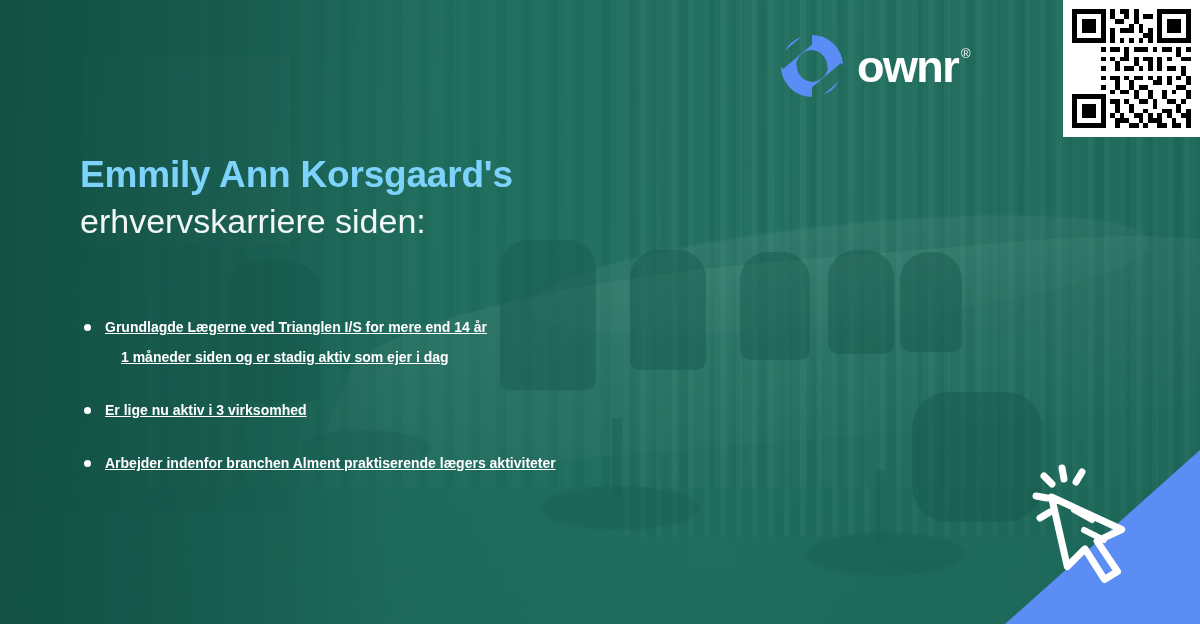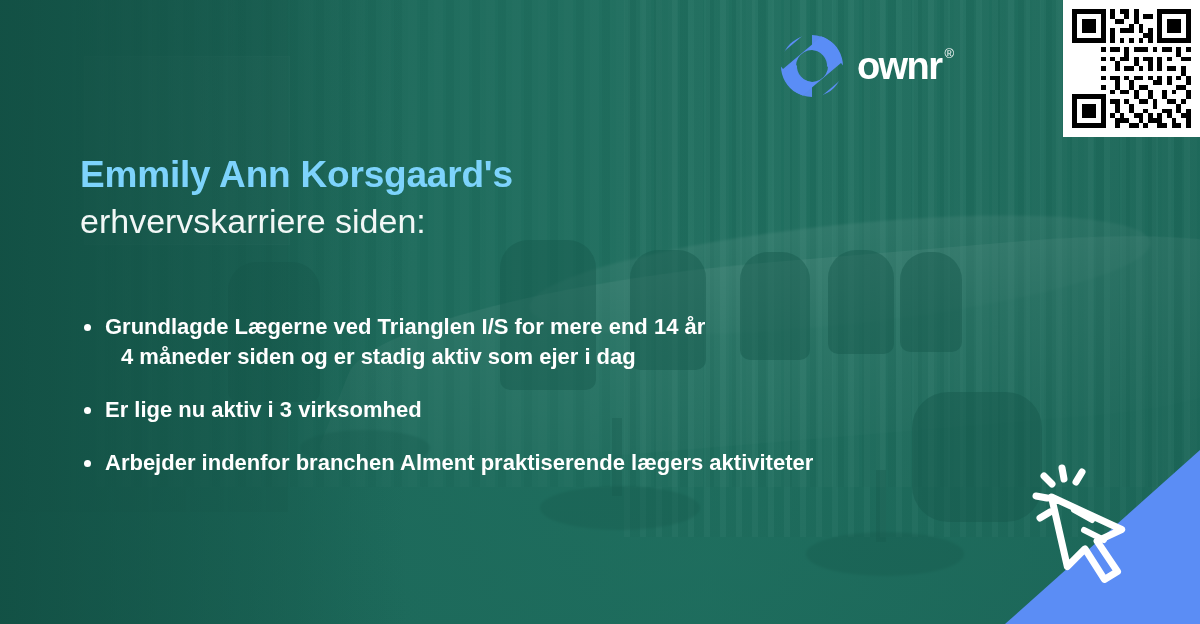--- a/index.html
+++ b/index.html
@@ -162,25 +162,26 @@
     margin: 0;
   }
   .bullets {
     margin: 68px 0 0 0;
     padding: 0;
     list-style: none;
   }
   .bullet {
     position: relative;
     color: #ffffff;
-    font-size: 22px;
+    font-size: 14px;
     font-weight: bold;
     line-height: 30px;
     padding-left: 25px;
     margin-bottom: 23px;
+    text-decoration: underline;
   }
   .bullet:last-child { margin-bottom: 0; }
   .bullet .dot {
     position: absolute;
     left: 4px;
     top: 12px;
     width: 7px;
     height: 7px;
     border-radius: 50%;
     background: #ffffff;
@@ -194,21 +195,21 @@
   .logo {
     position: absolute;
     left: 779px;
     top: 33px;
     display: flex;
     align-items: center;
   }
   .logo-mark { width: 66px; height: 66px; display: block; }
   .logo-word {
     color: #ffffff;
-    font-size: 38px;
+    font-size: 45px;
     font-weight: bold;
     letter-spacing: -1.6px;
     line-height: 45px;
     margin-left: 12px;
   }
   .logo-reg {
     color: #ffffff;
     font-size: 13px;
     line-height: 13px;
     margin-left: 3px;
@@ -414,21 +415,21 @@
   </div>
 
   <div class="content">
     <h1 class="title">Emmily Ann Korsgaard's</h1>
     <h2 class="subtitle">erhvervskarriere siden:</h2>
 
     <ul class="bullets">
       <li class="bullet">
         <span class="dot"></span>
         <span>Grundlagde Lægerne ved Trianglen I/S for mere end 14 år</span>
-        <span class="line2">4 måneder siden og er stadig aktiv som ejer i dag</span>
+        <span class="line2">1 måneder siden og er stadig aktiv som ejer i dag</span>
       </li>
       <li class="bullet">
         <span class="dot"></span>
         <span>Er lige nu aktiv i 3 virksomhed</span>
       </li>
       <li class="bullet">
         <span class="dot"></span>
         <span>Arbejder indenfor branchen Alment praktiserende lægers aktiviteter</span>
       </li>
     </ul>

